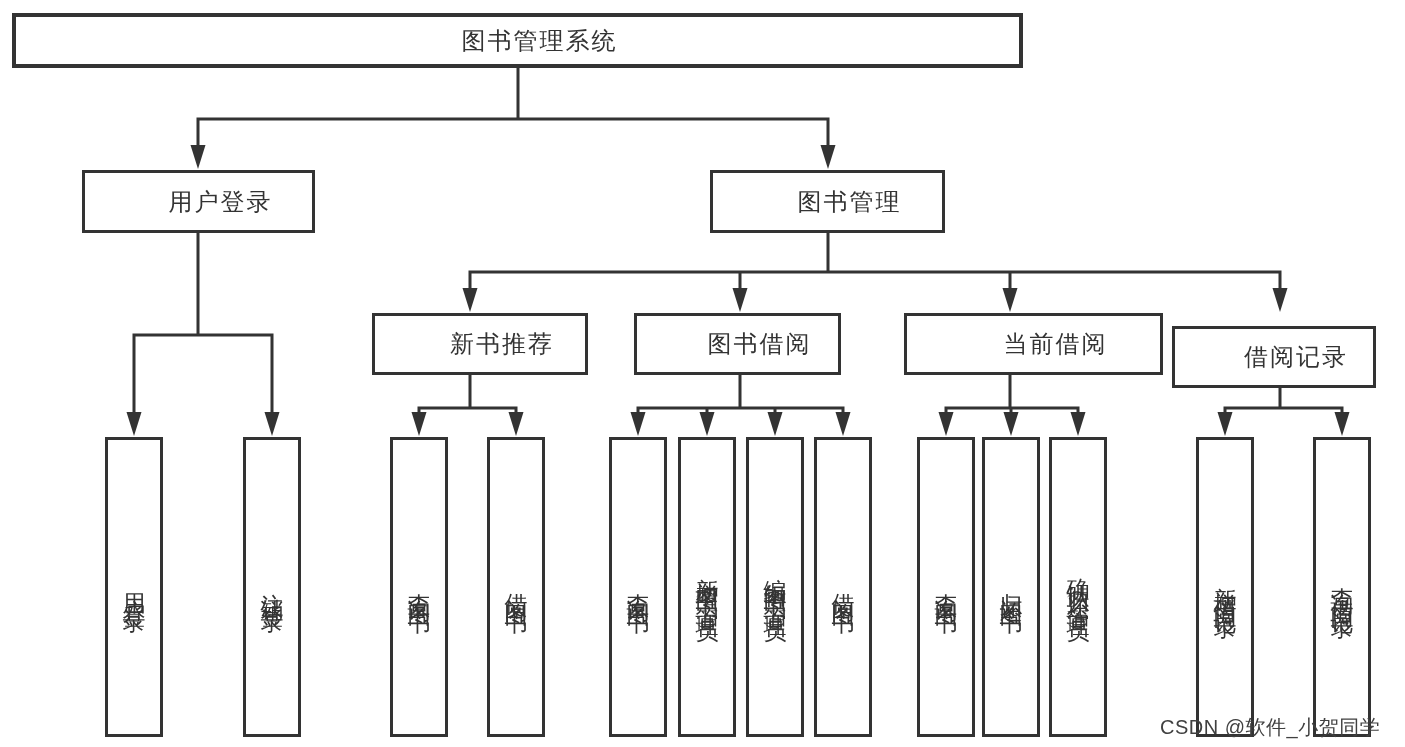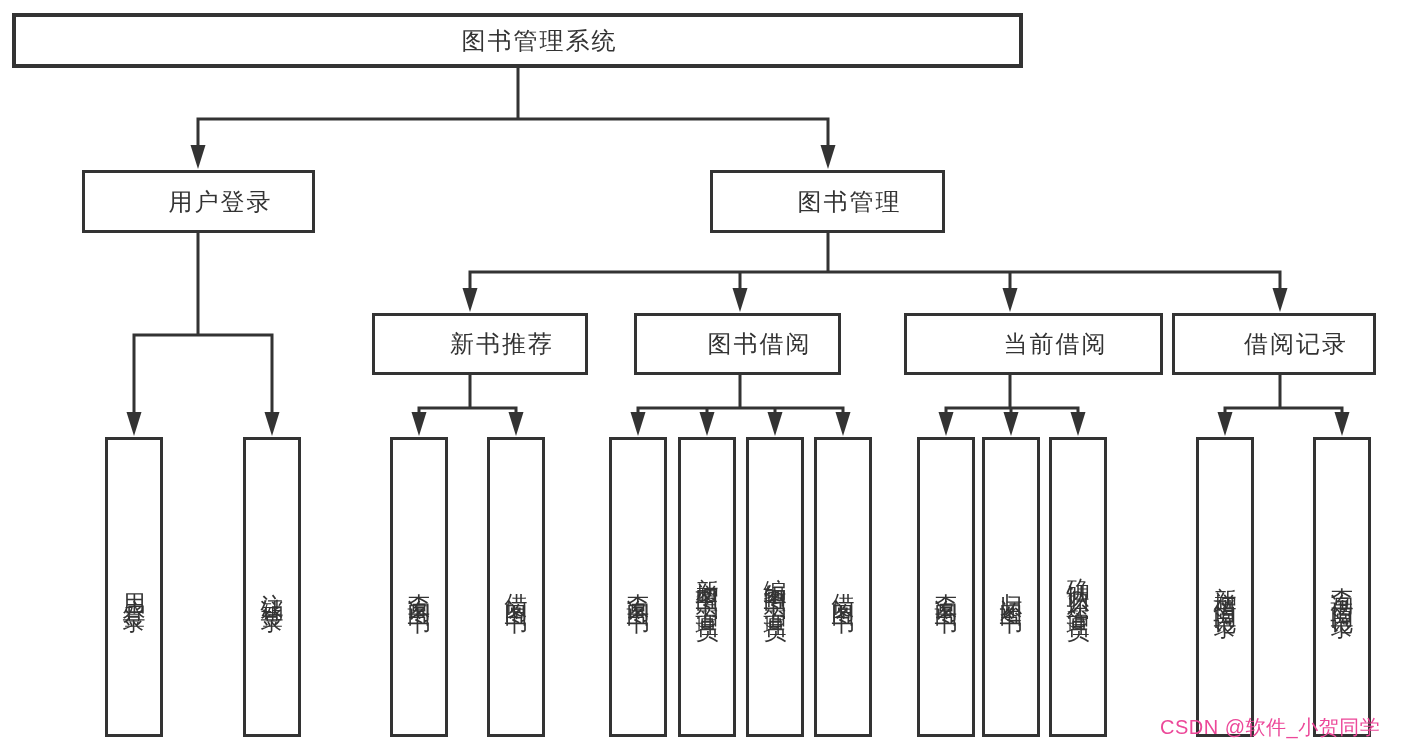--- a/index.html
+++ b/index.html
@@ -43,21 +43,21 @@
     letter-spacing: 6px;
     line-height: 1;
   }
   #watermark {
     position: absolute;
     left: 1160px;
     top: 714px;
     width: 240px;
     font-size: 20px;
     letter-spacing: 0.5px;
-    color: #ec4899;
+    color: #404040;
     white-space: nowrap;
     z-index: 5;
   }
 </style>
 </head>
 <body>
 
 <div id="canvas">
 
   <svg id="connectors" width="1405" height="747" viewBox="0 0 1405 747">
@@ -101,21 +101,21 @@
   </svg>
 
   <div class="box h root" style="left:12px; top:13px; width:1011px; height:55px;">图书管理系统</div>
 
   <div class="box h" style="left:82px; top:170px; width:233px; height:63px;">用户登录</div>
   <div class="box h" style="left:710px; top:170px; width:235px; height:63px;">图书管理</div>
 
   <div class="box h" style="left:372px; top:313px; width:216px; height:62px;">新书推荐</div>
   <div class="box h" style="left:634px; top:313px; width:207px; height:62px;">图书借阅</div>
   <div class="box h" style="left:904px; top:313px; width:259px; height:62px;">当前借阅</div>
-  <div class="box h" style="left:1172px; top:313px; width:204px; height:62px;">借阅记录</div>
+  <div class="box h" style="left:1172px; top:326px; width:204px; height:62px;">借阅记录</div>
 
   <div class="box v" style="left:105px; top:437px; width:58px; height:300px;">用户登录</div>
   <div class="box v" style="left:243px; top:437px; width:58px; height:300px;">注销登录</div>
 
   <div class="box v" style="left:390px; top:437px; width:58px; height:300px;">查询图书</div>
   <div class="box v" style="left:487px; top:437px; width:58px; height:300px;">借阅图书</div>
 
   <div class="box v" style="left:609px; top:437px; width:58px; height:300px;">查询图书</div>
   <div class="box v" style="left:678px; top:437px; width:58px; height:300px;">新增图书（管理员）</div>
   <div class="box v" style="left:746px; top:437px; width:58px; height:300px;">编辑图书（管理员）</div>

